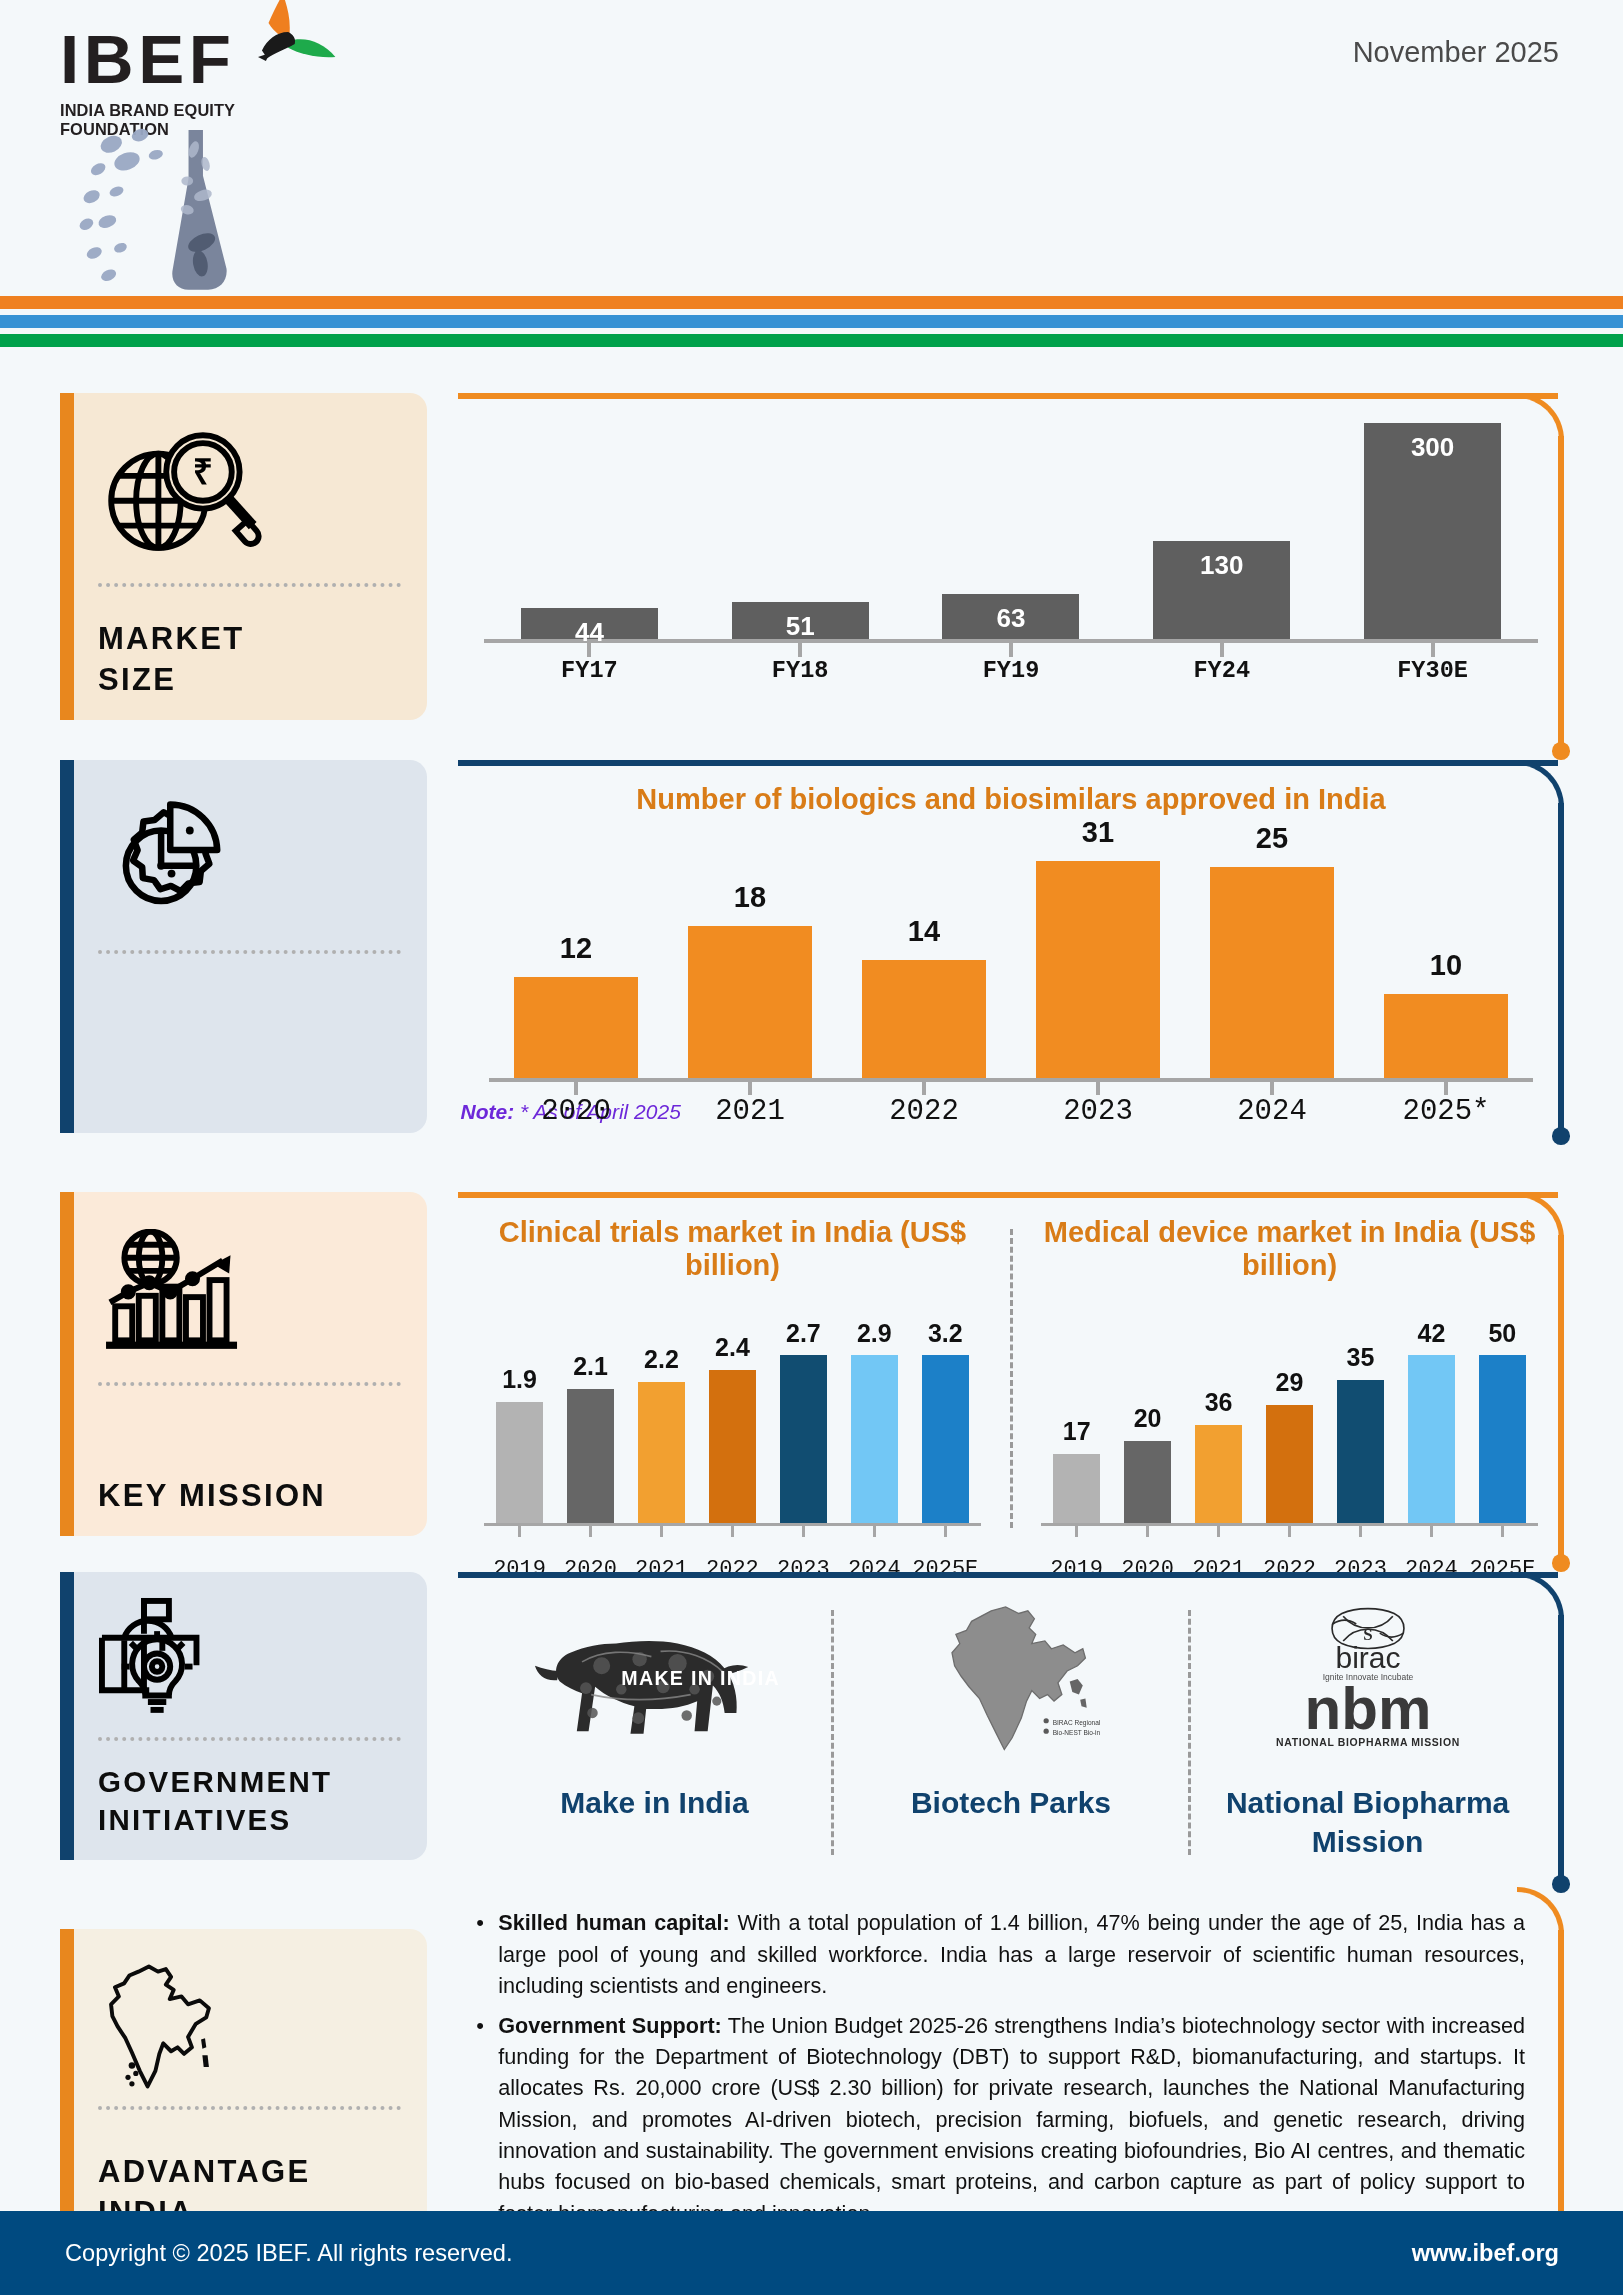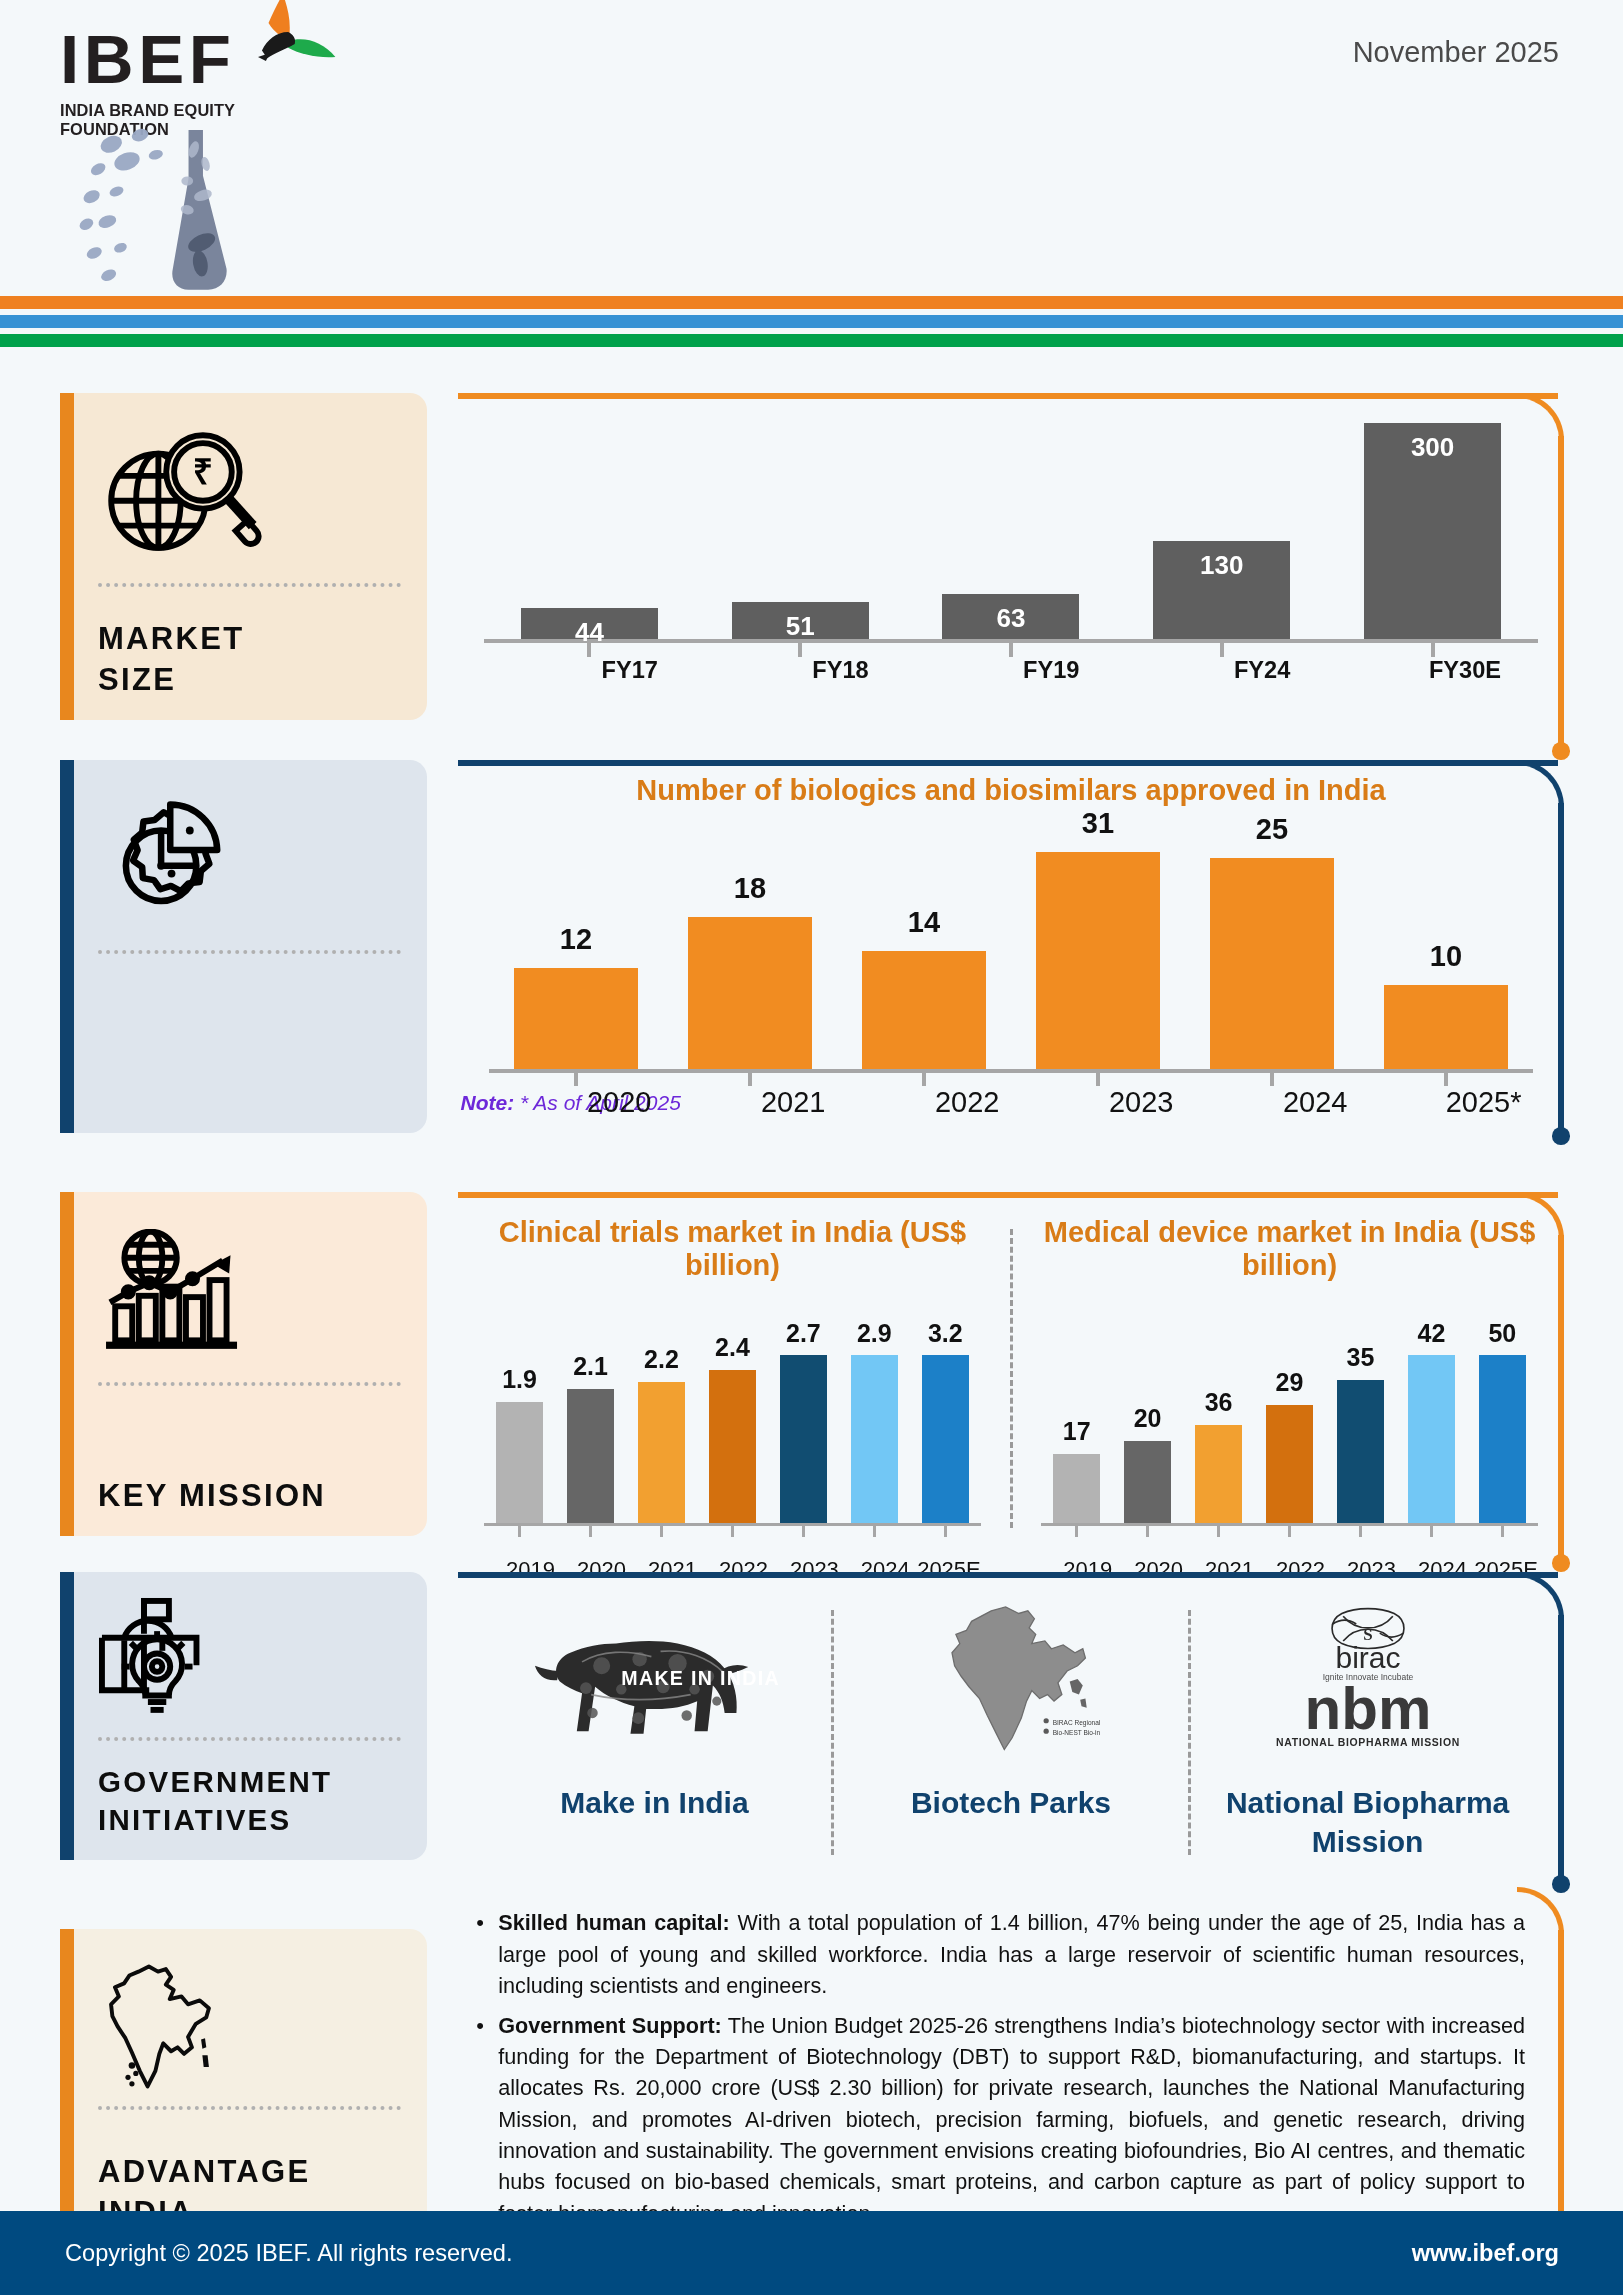--- a/index.html
+++ b/index.html
@@ -136,40 +136,40 @@
   }
 
   
   .bars { display: flex; align-items: flex-end; justify-content: space-around; }
   .bar-col { display: flex; flex-direction: column; align-items: center; justify-content: flex-end; height: 100%; }
   .bar-val { font-weight: 700; font-family: "Liberation Sans", sans-serif; }
   .bar-rect { width: 100%; }
   .axis-line { background: #a6a6a6; }
   .axis-labels { display: flex; justify-content: space-around; }
   .axis-labels span {
-    text-align: right; font-family: Liberation Sans, sans-serif;
+    text-align: center; font-family: Liberation Mono, monospace;
   }
 
   
   #ms-chart { height: 340px; padding-top: 30px; }
   #ms-chart .plot { position: relative; height: 236px; margin: 0 26px; }
   #ms-chart .bars { height: 216px; align-items: flex-end; }
   #ms-chart .bar-col { width: 137px; position: relative; }
   #ms-chart .bar-rect { background: #5f5f5f; position: relative; }
   #ms-chart .bar-val {
     position: absolute; left: 0; right: 0; top: 9.2px;
     color: #ffffff; font-size: 26px; text-align: center;
   }
   #ms-chart .axis-line { height: 3.9px; }
   #ms-chart .axis-ticks { display: flex; justify-content: space-around; height: 14.4px; }
   #ms-chart .axis-ticks i { display:block; width: 3.9px; height: 14.4px; background:#a6a6a6; }
   #ms-chart .axis-labels span { width: 137px; font-size: 23.6px; font-weight: 700; color: #111; }
 
   
-  #ap-chart { height: 380px; padding-top: 14px; }
+  #ap-chart { height: 380px; padding-top: 23px; }
   #ap-chart .plot { position: relative; height: 275px; margin: 0 31px; }
   #ap-chart .bars { height: 262px; }
   #ap-chart .bar-col { width: 151px; }
   #ap-chart .bar-rect { background: #f18c21; width: 124px; }
   #ap-chart .bar-val { font-size: 29px; color: #111; margin-bottom: 11.8px; }
   #ap-chart .axis-line { height: 3.9px; }
   #ap-chart .axis-ticks { display: flex; justify-content: space-around; height: 13px; }
   #ap-chart .axis-ticks i { display:block; width: 3.3px; height: 13px; background:#a6a6a6; }
   #ap-chart .axis-labels span { width: 151px; font-size: 29px; color: #111; }
 

